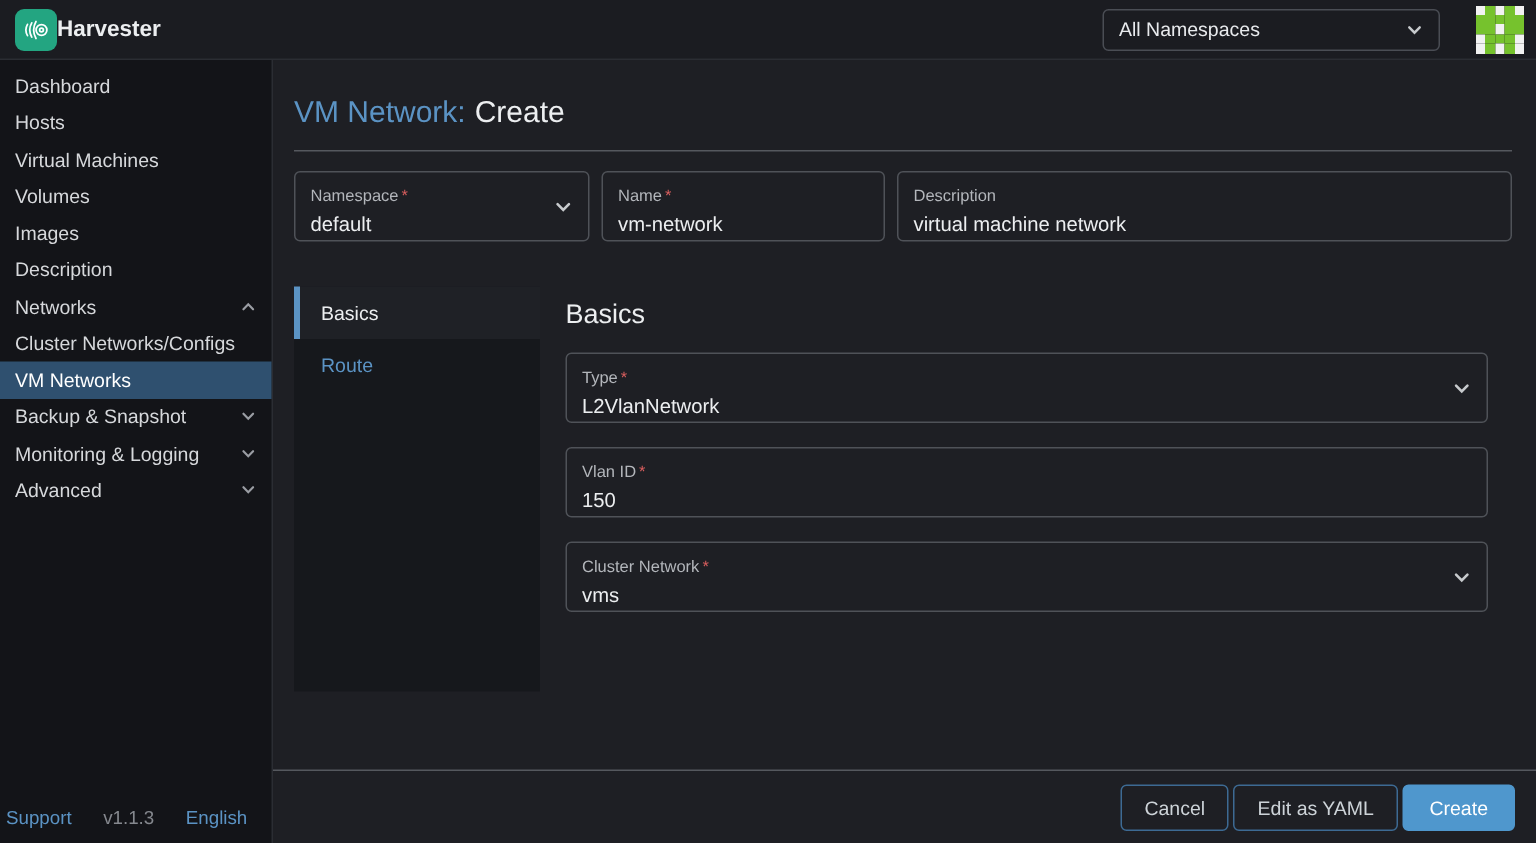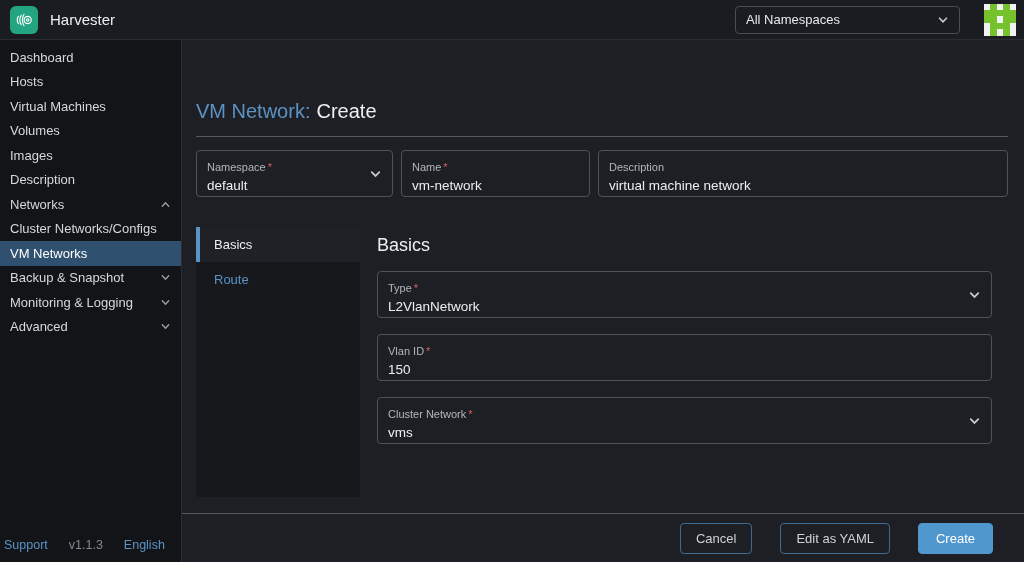--- a/index.html
+++ b/index.html
@@ -18,21 +18,21 @@
     display: flex; align-items: center;
     padding: 0 8px 0 10px;
     z-index: 20;
   }
   .logo-badge {
     width: 28px; height: 28px; border-radius: 6px;
     background: #23a581;
     display: flex; align-items: center; justify-content: center;
     flex: 0 0 auto;
   }
-  .app-name { margin-left: 12px; font-size: 15px; font-weight: 400; color: #eceef0; }
+  .app-name { margin-left: 0; font-size: 15px; font-weight: 700; color: #eceef0; }
   .header-spacer { flex: 1; }
   .ns-select {
     width: 225px; height: 28px;
     border: 1px solid #4a4d54; border-radius: 4px;
     background: #1b1c21;
     display: flex; align-items: center;
     padding: 0 10px;
     font-size: 13px; color: #e8eaed;
     margin-right: 24px;
     cursor: pointer;
@@ -75,21 +75,21 @@
   .sidebar-footer .version { color: #85888e; margin: 0 21px; }
 
   
   .main {
     position: fixed; top: 40px; left: 182px; right: 0; bottom: 0;
     background: #1e1f24;
     display: flex; flex-direction: column;
   }
   .content { flex: 1; padding: 24px 16px 0 14px; }
 
-  .page-title { font-size: 20px; font-weight: 400; margin-top: 36px; }
+  .page-title { font-size: 20px; font-weight: 400; }
   .page-title .resource { color: #5b93c4; cursor: pointer; }
   .page-title .action { color: #eceef0; margin-left: 6px; }
   .title-divider { border: none; border-top: 1px solid #55585e; margin-top: 13px; }
 
   .meta-row { display: flex; gap: 8px; margin-top: 13px; }
   .field-box {
     position: relative;
     height: 47px;
     border: 1px solid #4f5258; border-radius: 4px;
     padding: 6px 10px;
@@ -129,22 +129,22 @@
   }
   .tab-content { flex: 1; padding: 0 16px 0 17px; }
   .section-heading { font-size: 18px; font-weight: 500; color: #eceef0; margin: 8px 0 15px; }
   .tab-content .field-box { margin-bottom: 16px; }
 
   
   .action-bar {
     border-top: 1px solid #55585e;
     height: 49px; flex: 0 0 auto;
     display: flex; align-items: center; justify-content: flex-end;
-    gap: 28px;
-    padding-right: 31px;
+    gap: 3px;
+    padding-right: 14px;
   }
   .btn {
     font-family: "Liberation Sans", sans-serif;
     font-size: 13px;
     border-radius: 4px;
     padding: 7px 15px;
     cursor: pointer;
     background: transparent;
     border: 1px solid #3d6a93;
     color: #cdd3d8;

